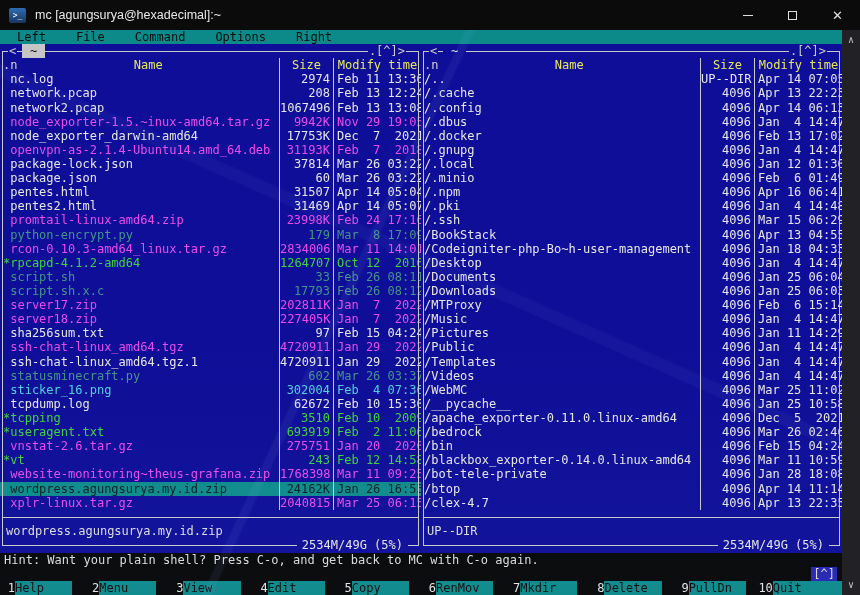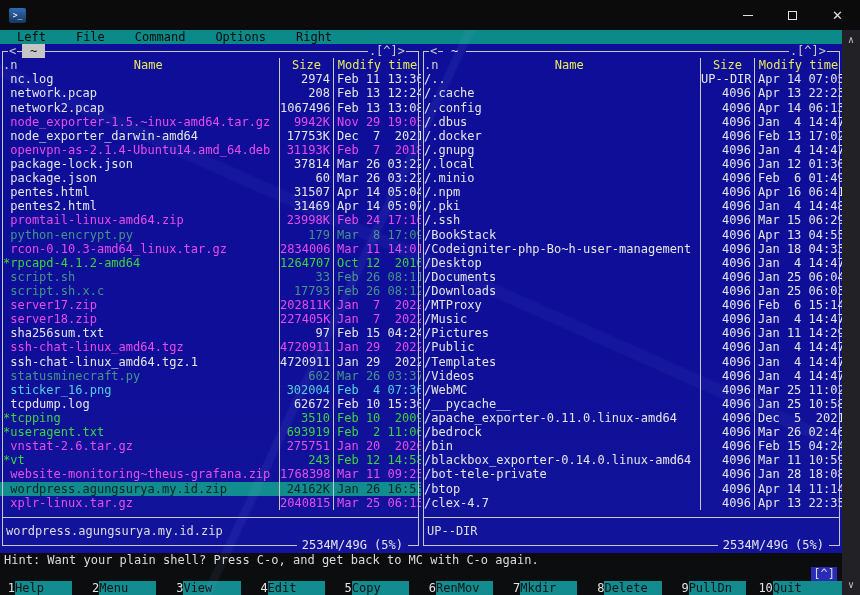--- a/index.html
+++ b/index.html
@@ -83,20 +83,21 @@
   .sarrow.up{top:2px;}
   .sarrow.down{bottom:2px;}
 </style>
 </head>
 <body>
 
 <div class="window">
 
   <div class="titlebar">
     <span class="app-icon">&gt;_</span>
+    <span class="title-text">mc [agungsurya@hexadecimal]:~</span>
     <div class="win-controls">
       <span class="wbtn">
           <span class="glyph-min"></span>
         </span>
       <span class="wbtn">
           <span class="glyph-max"></span>
         </span>
       <span class="wbtn glyph-close">✕</span>
     </div>
   </div>

